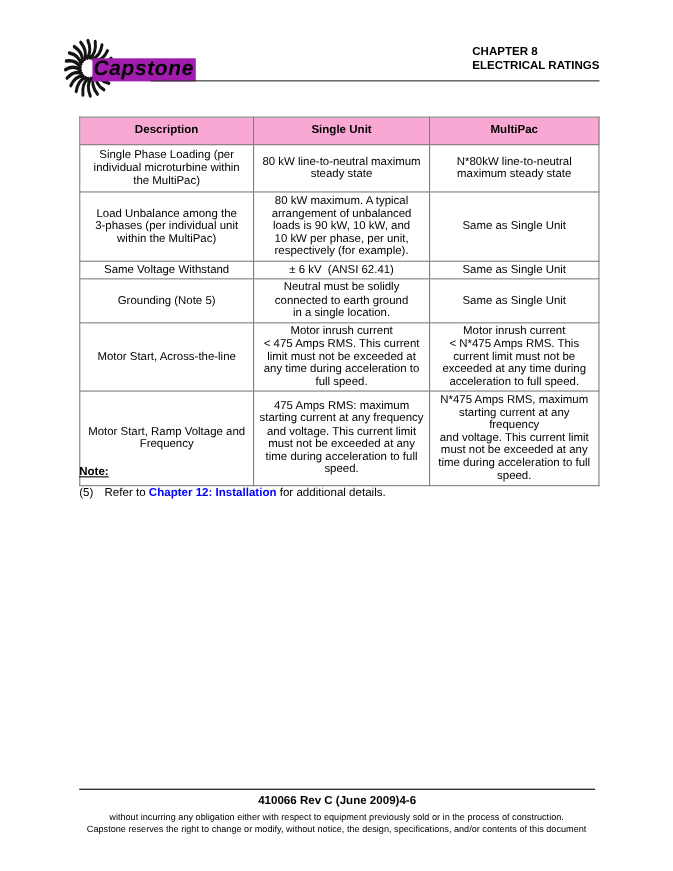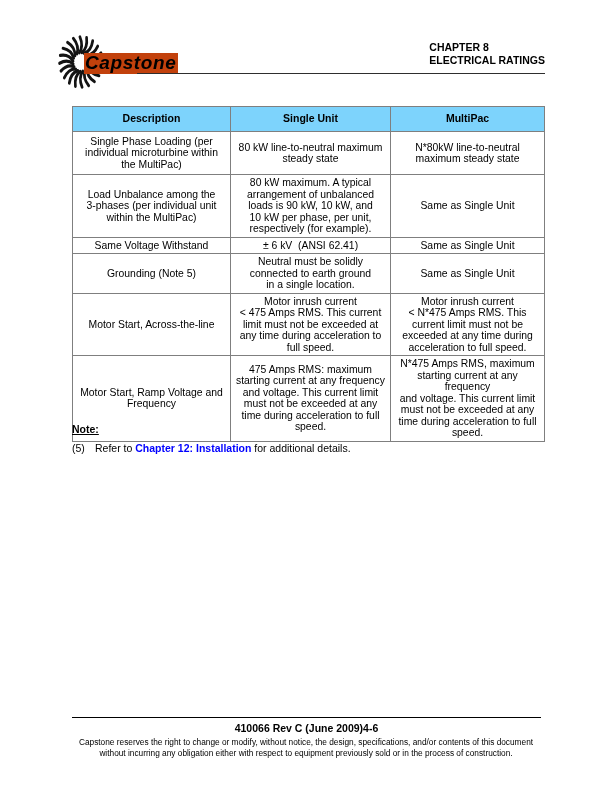--- a/index.html
+++ b/index.html
@@ -7,38 +7,38 @@
     position:relative;width:612px;height:792px;background:#ffffff;
     font-family:"Liberation Sans",sans-serif;color:#000;overflow:hidden;
     margin:0 auto;
   }
 
   
   .logo-swirl{position:absolute;left:55px;top:30px;width:52px;height:64px;}
   .logo-swirl path{stroke:#141414;stroke-width:3.4;fill:none;stroke-linecap:round;}
   .logo-text{
     position:absolute;left:84px;top:53px;font-size:19px;font-weight:bold;
-    font-style:italic;letter-spacing:.6px;line-height:19px;background:#c2410c;padding:0 2px 2px 1px;
+    font-style:italic;letter-spacing:.6px;line-height:19px;background:#a21caf;padding:0 2px 2px 1px;
   }
   .header-rule{position:absolute;left:137px;top:73px;width:408px;height:1.4px;background:#2e2e2e;}
   .chapter-block{
     position:absolute;right:67px;top:41px;
     font-weight:bold;font-size:10.5px;line-height:13px;
   }
 
   
   .ratings-table{
     position:absolute;left:72px;top:106px;width:472px;
     border-collapse:collapse;font-size:10.4px;line-height:11.5px;table-layout:fixed;
   }
   .ratings-table th,.ratings-table td{
     border:1px solid #7f7f7f;text-align:center;vertical-align:middle;padding:2px 3px;
   }
   .ratings-table td{white-space:pre-line;}
-  .ratings-table th{background:#7dd3fc;font-weight:bold;height:20px;font-size:10.5px;}
+  .ratings-table th{background:#f9a8d4;font-weight:bold;height:20px;font-size:10.5px;}
   tr.r1{height:43px} tr.r2{height:57px} tr.r3{height:16px}
   tr.r4{height:37px} tr.r5{height:62px} tr.r6{height:73px}
 
   
   .note-label{position:absolute;left:72px;top:423px;font-size:10.5px;font-weight:bold;text-decoration:underline;}
   .footnote{position:absolute;left:72px;top:442px;font-size:10.5px;display:flex;}
   .footnote-num{width:23px;flex:none;}
   a.doc-link{color:#0000ff;font-weight:bold;cursor:pointer;}
 
   
@@ -171,17 +171,17 @@
     <span class="footnote-num">(5)</span>
     <span><span>Refer to </span><a class="doc-link">Chapter 12: Installation</a><span> for additional details.</span></span>
   </div>
 
   <div class="footer-rule"></div>
   <div class="footer-row">
     <span>410066 Rev C (June 2009)</span>
     <span>4-6</span>
   </div>
   <div class="disclaimer">
+    <div>without incurring any obligation either with respect to equipment previously sold or in the process of construction.</div>
     <div>Capstone reserves the right to change or modify, without notice, the design, specifications, and/or contents of this document</div>
-    <div>without incurring any obligation either with respect to equipment previously sold or in the process of construction.</div>
   </div>
 
 </div>
 
 </body></html>

